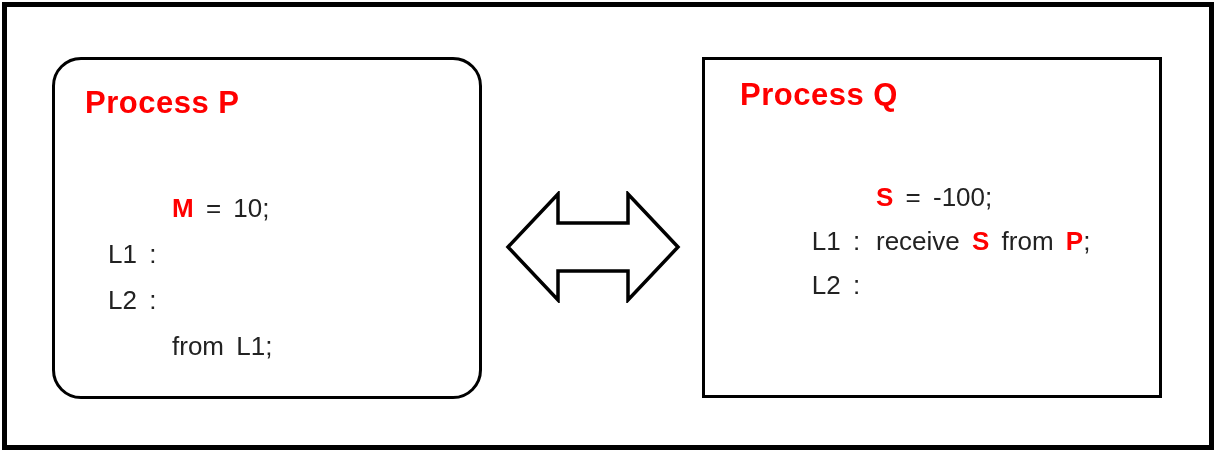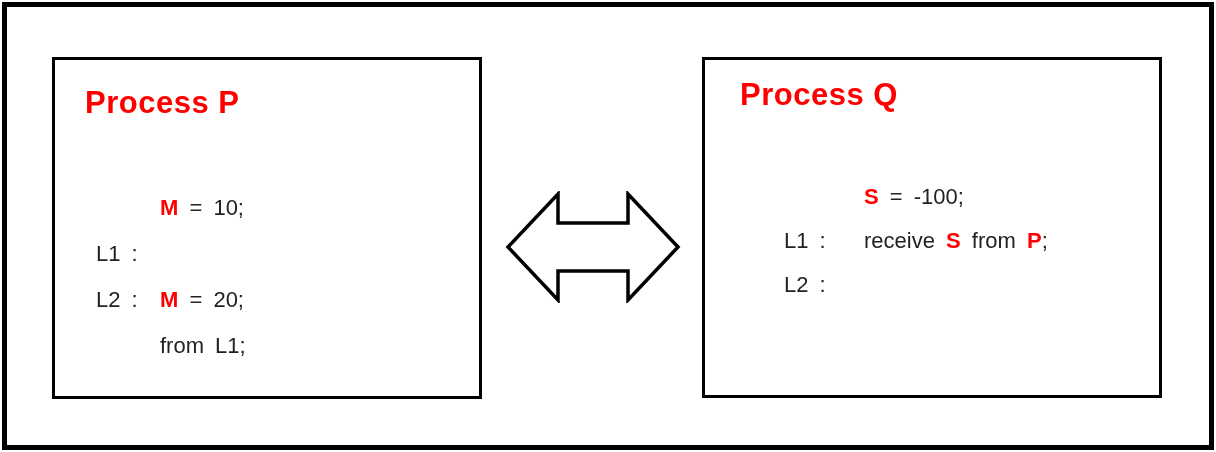--- a/index.html
+++ b/index.html
@@ -28,49 +28,51 @@
     position: absolute;
     border: 3px solid #000000;
     background: #ffffff;
     box-sizing: border-box;
   }
   .process-box.left {
     left: 52px;
     top: 57px;
     width: 430px;
     height: 342px;
+    border-radius: 29px;
   }
   .process-box.right {
     left: 702px;
     top: 57px;
     width: 460px;
     height: 341px;
+    text-align: center;
   }
   .box-title {
     position: absolute;
     font-size: 31px;
     font-weight: bold;
     color: #ff0000;
     letter-spacing: 0.5px;
     white-space: nowrap;
   }
   .process-box.left .box-title {
     left: 30px;
     top: 25px;
   }
   .process-box.right .box-title {
     left: 35px;
     top: 17px;
   }
   .code-block {
     position: absolute;
-    left: 0;
+    left: 12px;
     right: 0;
     color: #222222;
-    font-size: 22px;
+    font-size: 26px;
     word-spacing: 5px;
     white-space: nowrap;
   }
   .process-box.left .code-block {
     top: 125px;
     padding-left: 41px;
   }
   .process-box.right .code-block {
     top: 115px;
     padding-left: 55px;
@@ -114,21 +116,20 @@
     <div class="code-block" id="p-code">
         <div class="code-line">
           <span class="code-label"></span>
           <span class="code-statement"><span class="seg-red">M</span><span> = 10;</span></span>
         </div>
         <div class="code-line">
           <span class="code-label">L1 :</span>
         </div>
         <div class="code-line">
           <span class="code-label">L2 :</span>
-          <span class="code-statement"><span class="seg-red">M</span><span> = 20;</span></span>
         </div>
         <div class="code-line">
           <span class="code-label"></span>
           <span class="code-statement"><span>from L1;</span></span>
         </div>
       </div>
   </div>
 
   <div class="arrow-wrap">
     <svg width="176" height="112" viewBox="-3 -3 176 112" xmlns="http://www.w3.org/2000/svg">

